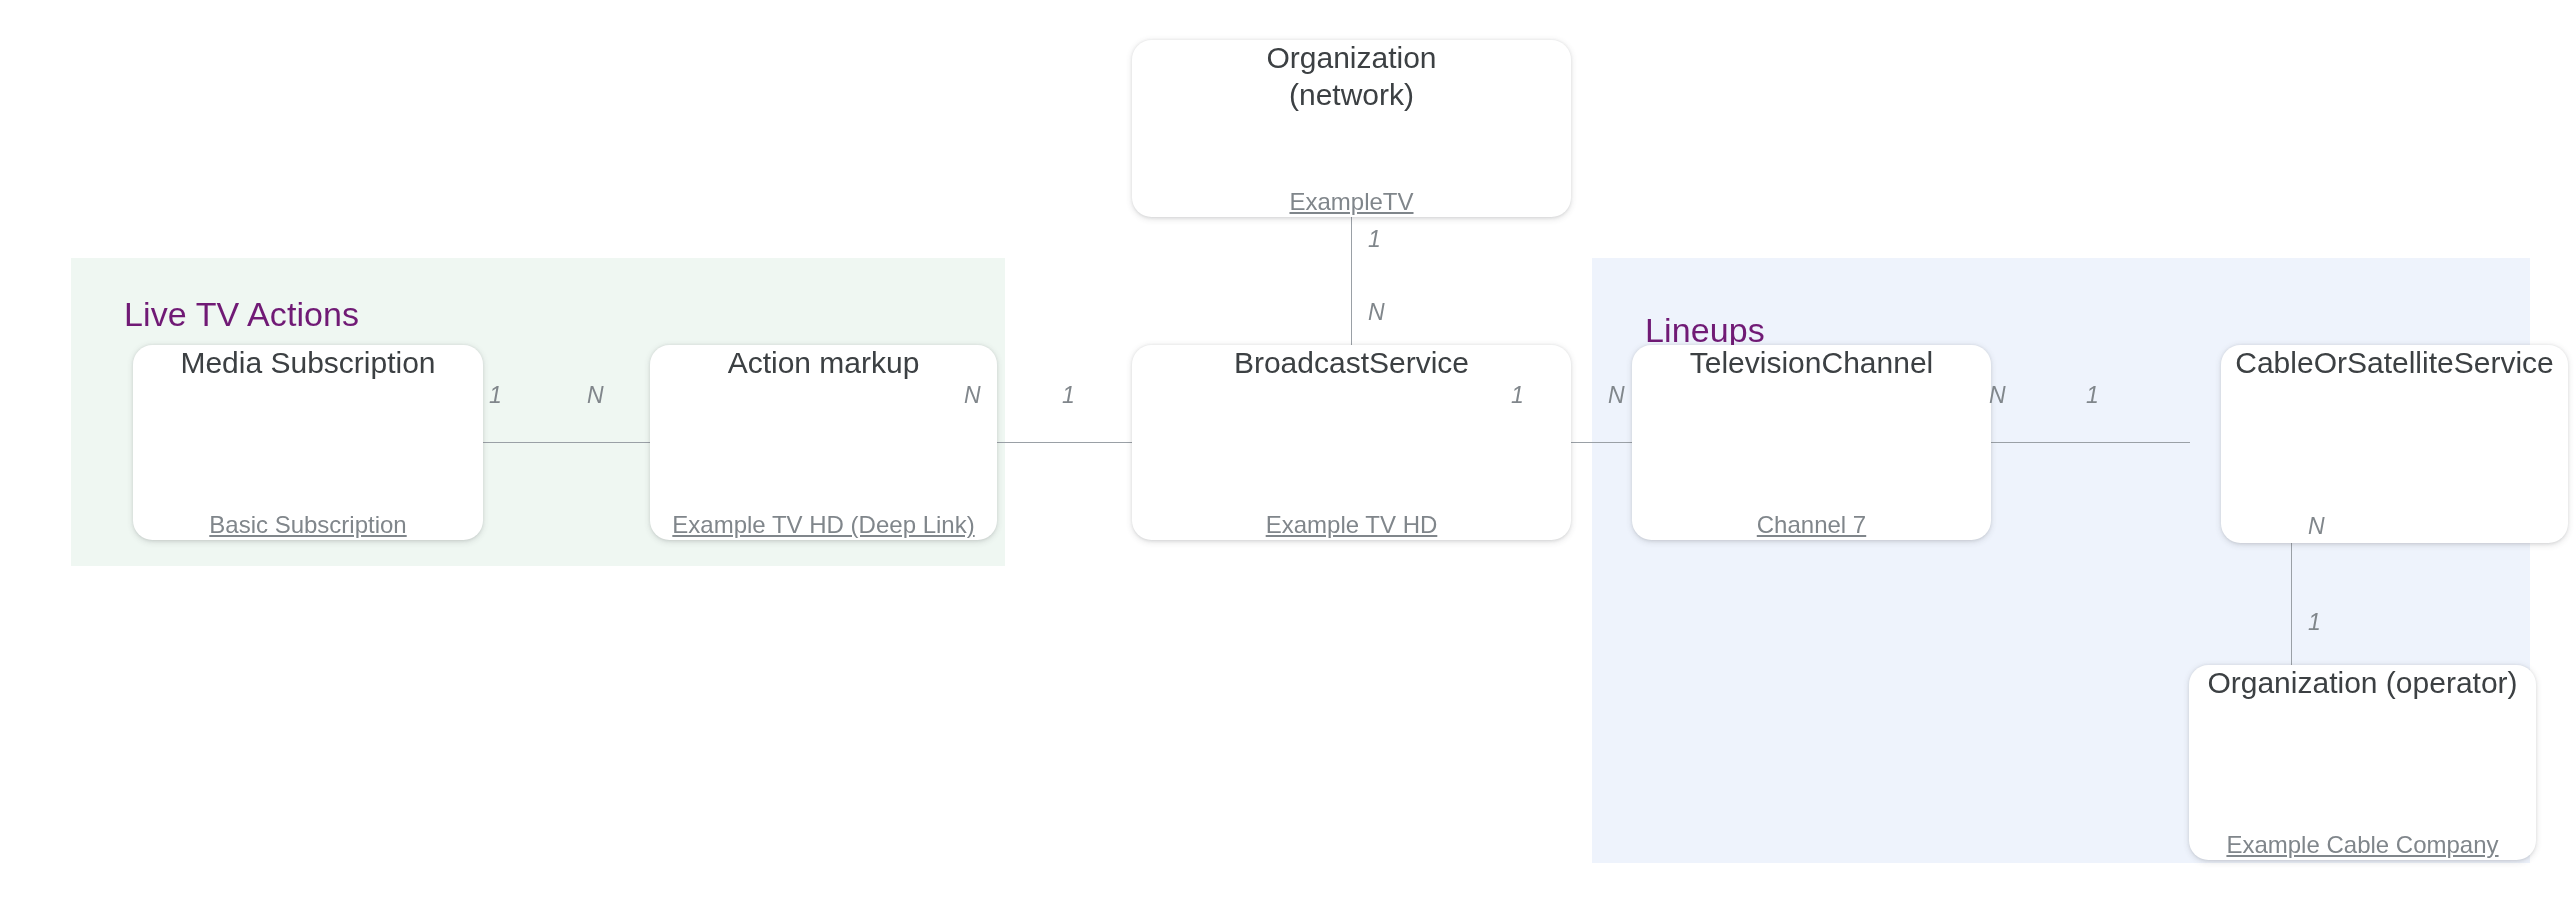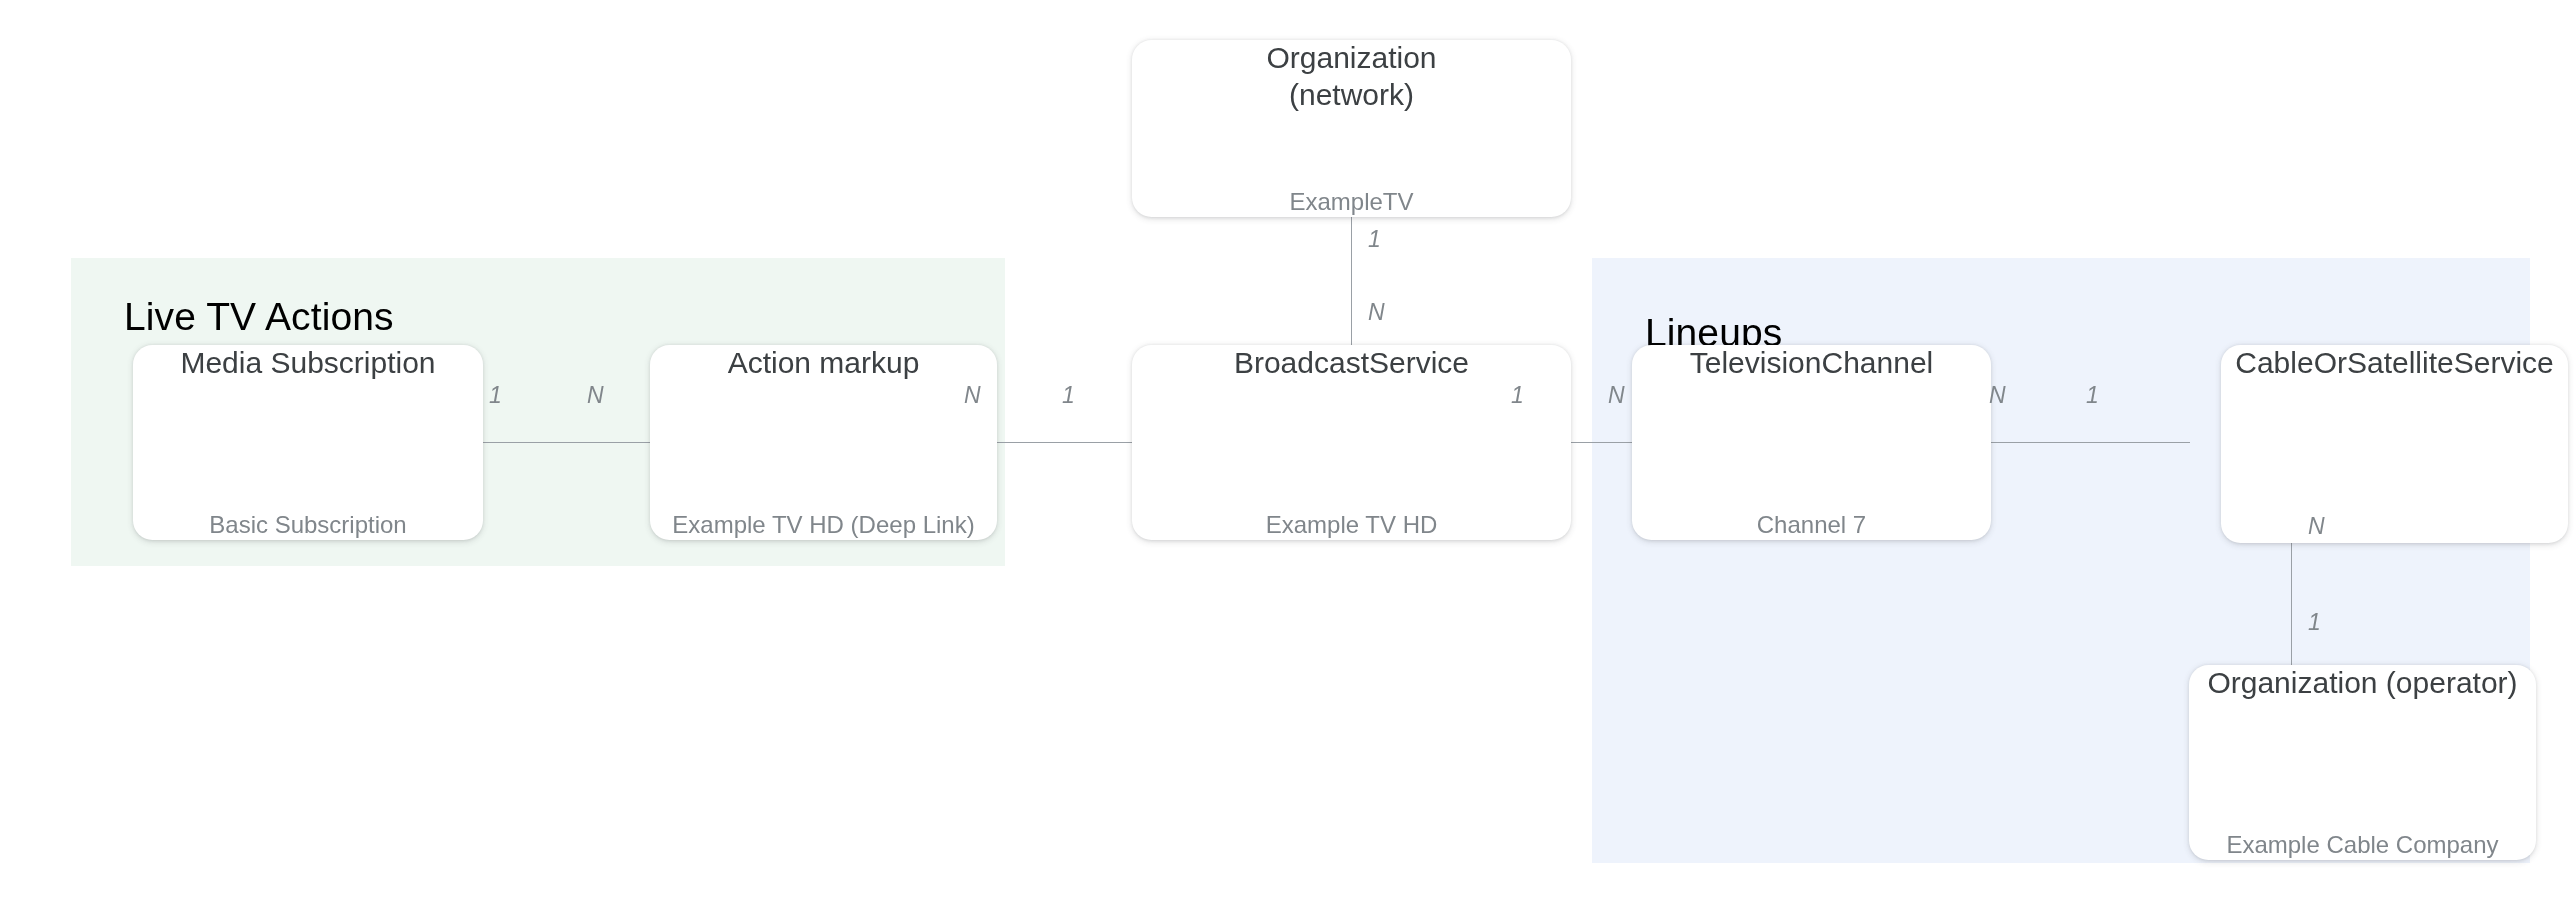--- a/index.html
+++ b/index.html
@@ -19,23 +19,23 @@
     overflow: hidden;
   }
 
   
   .panel {
     position: absolute;
     box-sizing: border-box;
   }
   .panel-title {
     position: absolute;
-    font-size: 39px;
-    font-weight: 400;
-    color: #000000;
+    font-size: 34px;
+    font-weight: 400;
+    color: #701a75;
     letter-spacing: 0.1px;
     white-space: nowrap;
   }
   #panel-live-tv {
     left: 71px;
     top: 258px;
     width: 934px;
     height: 308px;
     background: #eff7f2;
   }
@@ -79,20 +79,21 @@
     white-space: pre-line;
   }
   .card-subtitle {
     margin-top: 19.5px;
     font-size: 24px;
     font-weight: 400;
     color: #80868b;
     line-height: 1.3;
     text-align: center;
     white-space: pre-line;
+    text-decoration: underline;
   }
 
   #card-organization-network { left: 1132px; top: 40px;  width: 439px; height: 177px; }
   #card-media-subscription   { left: 133px;  top: 345px; width: 350px; height: 195px; }
   #card-action-markup        { left: 650px;  top: 345px; width: 347px; height: 195px; gap: 36px; }
   #card-broadcast-service    { left: 1132px; top: 345px; width: 439px; height: 195px; }
   #card-television-channel   { left: 1632px; top: 345px; width: 359px; height: 195px; }
   #card-cable-satellite      { left: 2189px; top: 345px; width: 347px; height: 198px; margin-left: 32px; }
   #card-organization-operator{ left: 2189px; top: 665px; width: 347px; height: 195px; }
 

